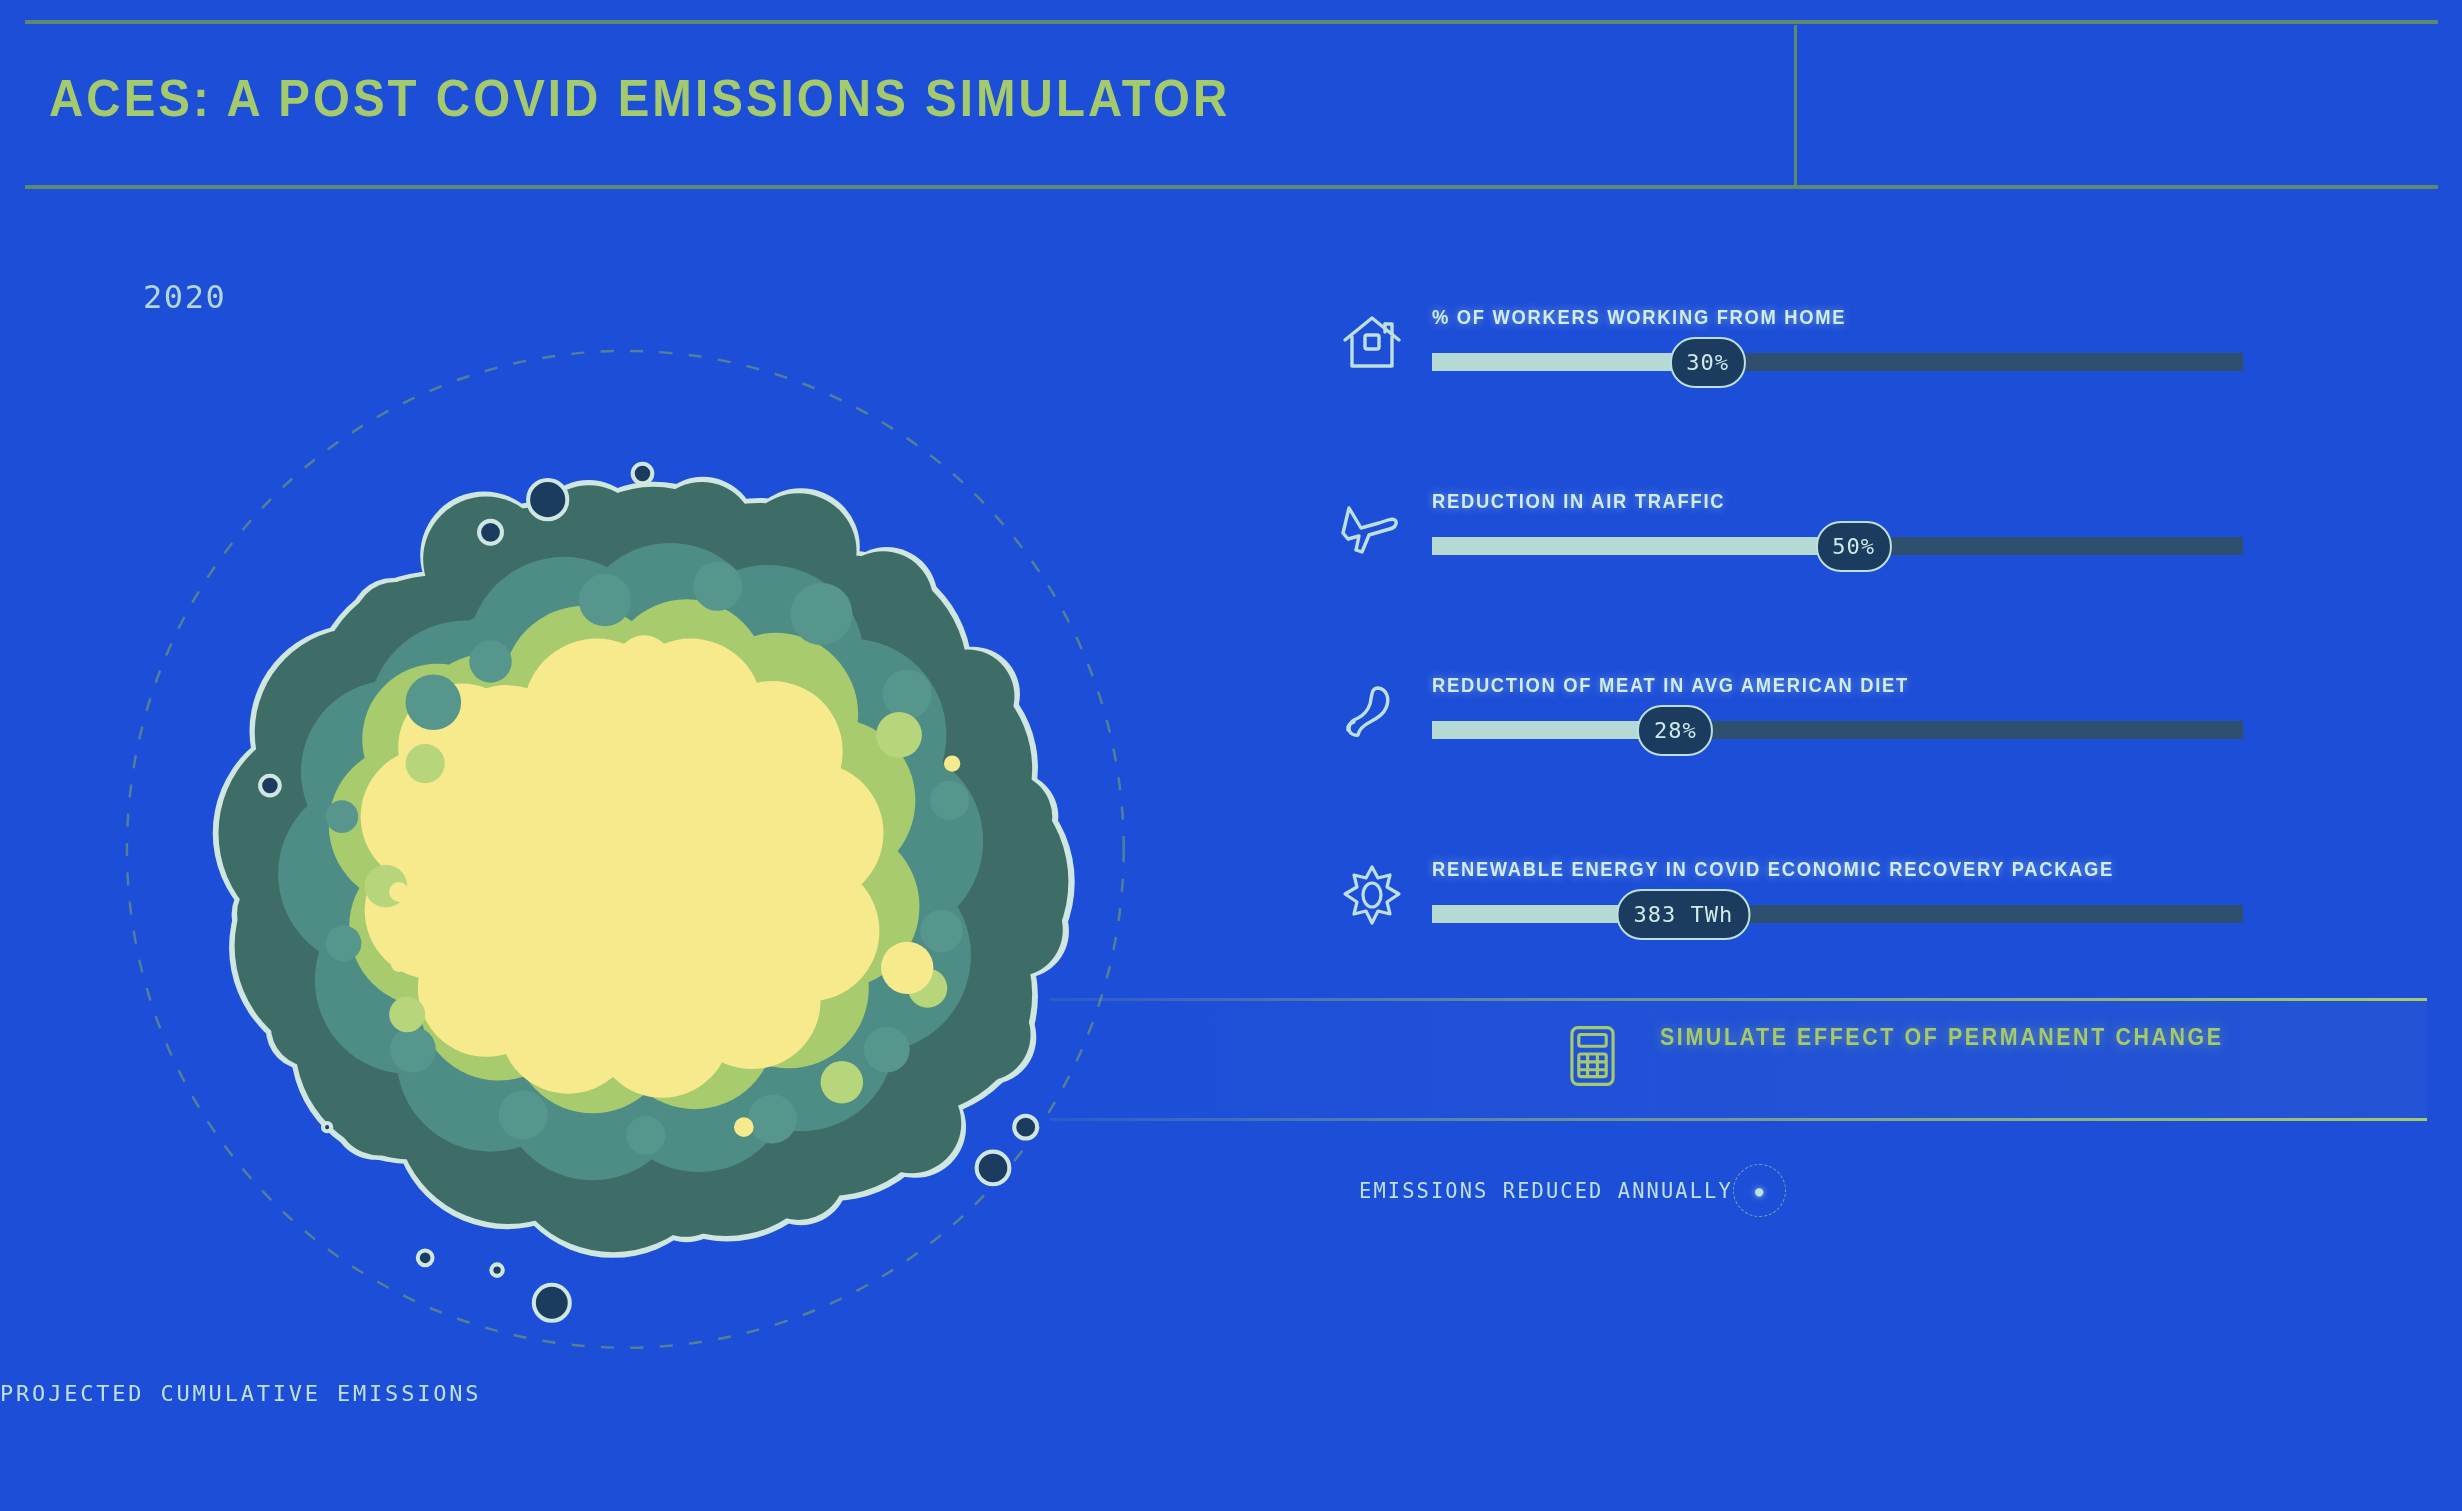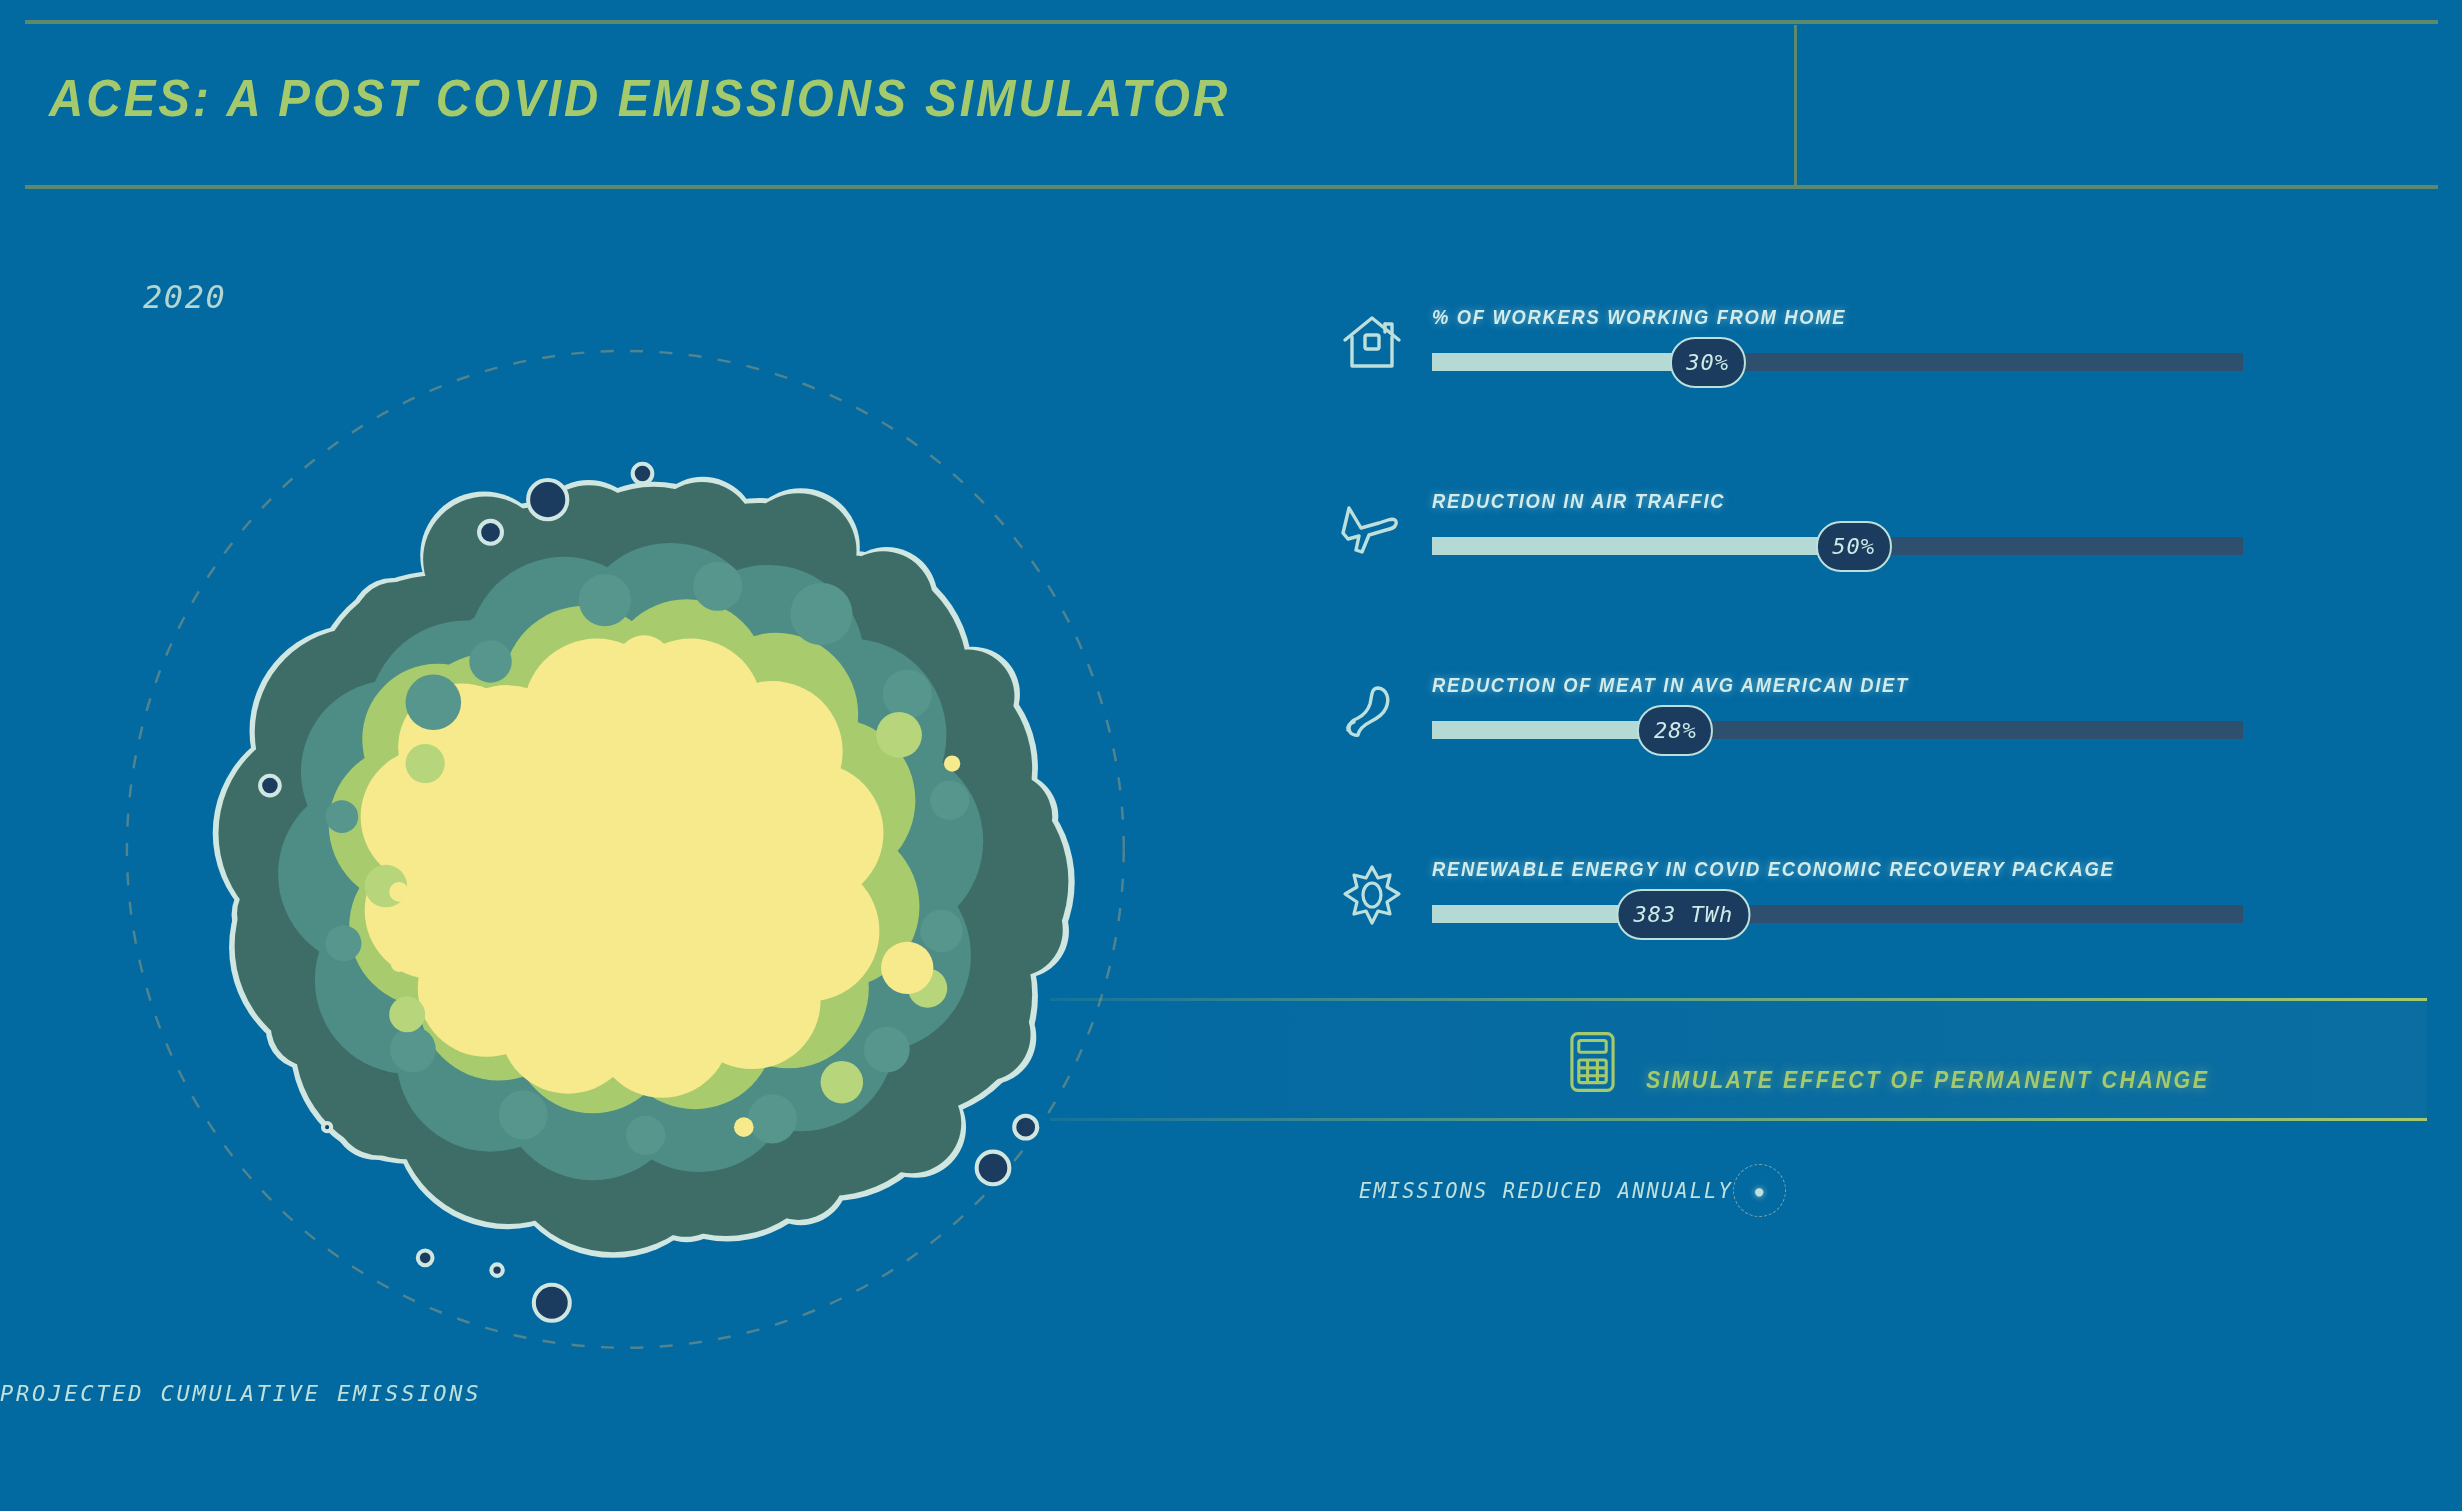--- a/index.html
+++ b/index.html
@@ -1,21 +1,21 @@
 <!DOCTYPE html>
 <html style="font-size:13px"><head>
 <meta charset="utf-8">
 <style>
   html,body{margin:0;padding:0;background:#1b3c5f;}
   body{
     width:2462px;height:1511px;position:relative;overflow:hidden;
     font-family:"DejaVu Sans Mono", monospace;
     -webkit-font-smoothing:antialiased;
   }
-  .root{position:absolute;inset:0;background:#0369a1;font-style:italic;}
+  .root{position:absolute;inset:0;background:#1d4ed8;}
 
   
   .hdr-line{position:absolute;left:24.5px;right:24.5px;height:4.1px;background:#5d8a6f;}
   .hdr-line.top{top:20.4px;}
   .hdr-line.bot{top:185px;}
   .hdr-vline{position:absolute;left:1794px;top:24.5px;width:3.3px;height:161px;background:#5d8a6f;}
 
   .app-title{
     position:absolute;left:49px;top:69px;
     font-family:"Liberation Sans", sans-serif;
@@ -75,21 +75,21 @@
 
   
   .sim-band{position:absolute;left:1050px;top:998px;width:1377px;height:123px;}
   .sim-panel{position:absolute;inset:0;background:linear-gradient(90deg,rgba(255,255,255,0) 0%,rgba(160,200,160,.035) 55%,rgba(160,200,160,.05) 100%);}
   .sim-rule{position:absolute;left:0;width:100%;height:2.5px;
     background:linear-gradient(90deg,rgba(165,202,108,.10) 0%,rgba(165,202,108,.55) 40%,#a5ca6c 100%);}
   .sim-rule.top{top:0;}
   .sim-rule.bot{top:120px;}
   .sim-btn{
     position:absolute;left:519px;top:26px;height:70px;
-    display:flex;align-items:flex-end;gap:30px;cursor:pointer;
+    display:flex;align-items:flex-start;gap:44px;cursor:pointer;
   }
   .sim-icon{width:47px;height:64px;color:#a5ca6c;flex:0 0 auto;}
   .sim-icon svg{display:block;width:100%;height:100%;}
   .sim-text{
     font-family:"Liberation Sans", sans-serif;
     font-weight:700;font-size:23px;letter-spacing:2.8px;color:#a5ca6c;
     text-shadow:0 0 11.4px rgba(165,202,108,.55);white-space:nowrap;
     transform:scaleX(0.93);transform-origin:left center;
   }
 

